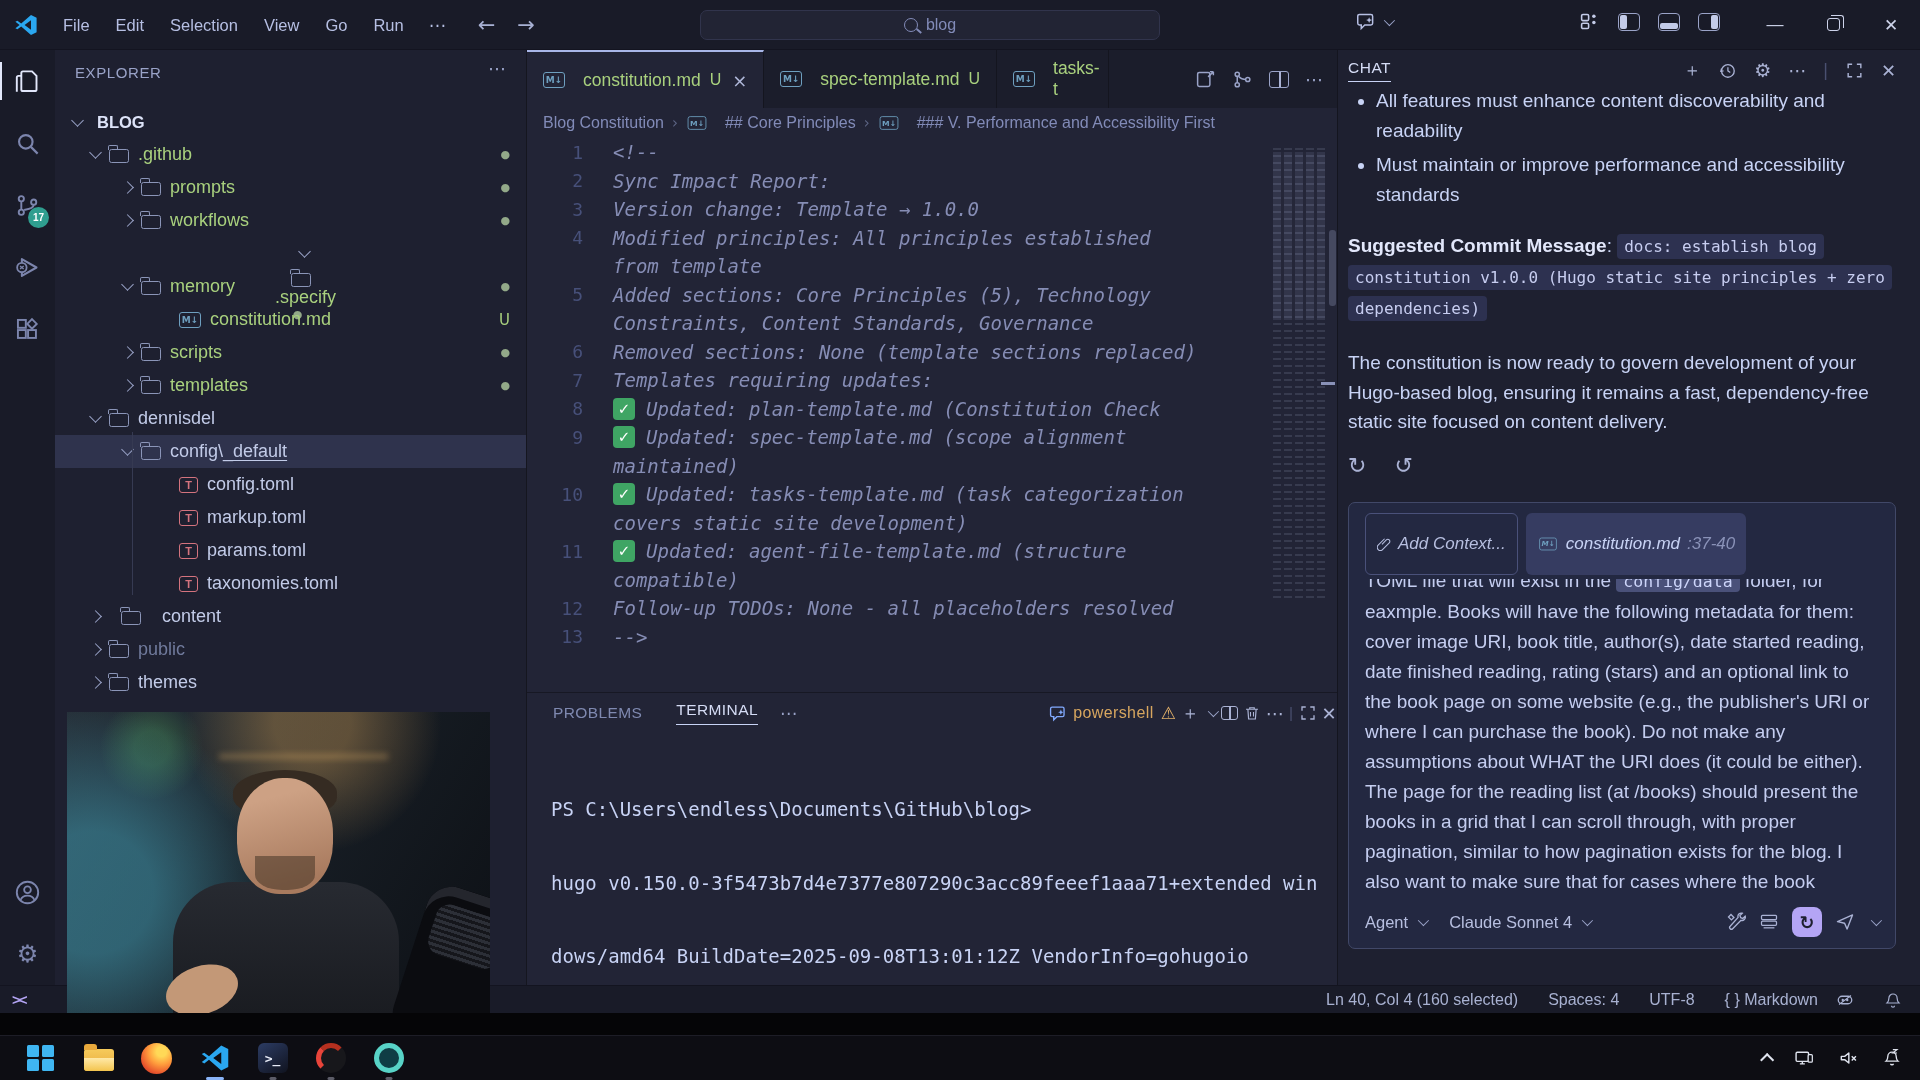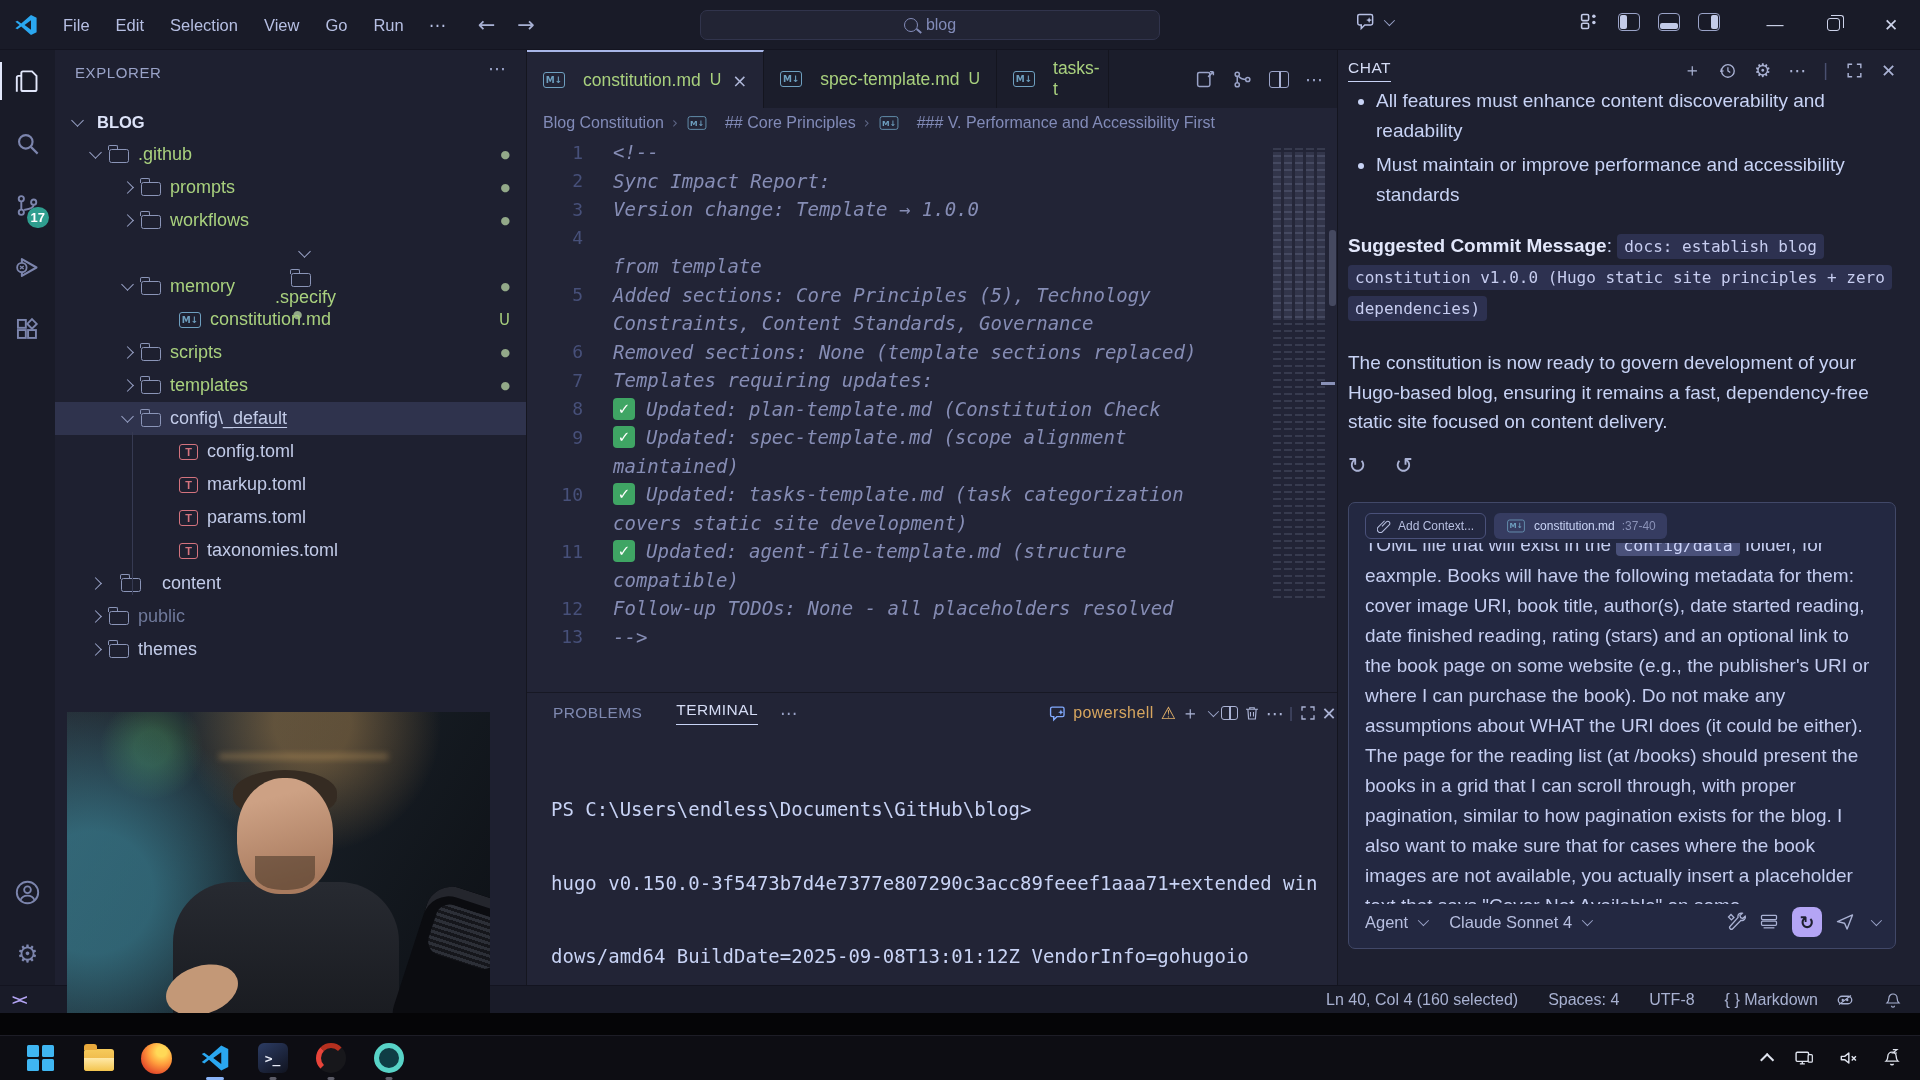--- a/index.html
+++ b/index.html
@@ -40,21 +40,21 @@
 
   
   .activitybar { position:absolute; left:0; top:50px; width:55px; height:935px;
                  background:#191b28; display:flex; flex-direction:column; align-items:center; }
   .act { width:55px; height:62px; display:flex; align-items:center; justify-content:center;
          color:#7c85ad; position:relative; }
   .act.active { color:#e2e7fb; }
   .act.active::before { content:""; position:absolute; left:0; top:12px; bottom:12px; width:2px; background:#e2e7fb; }
   .act svg { width:27px; height:27px; }
   .scm-badge { position:absolute; right:6px; bottom:8px; min-width:21px; height:21px; border-radius:11px;
-               background:#2f9e8f; color:#fff; font-size:13px; font-weight:700;
+               background:#2f9e8f; color:#fff; font-size:10px; font-weight:700;
                display:flex; align-items:center; justify-content:center; padding:0 4px; }
   .act-bottom { margin-top:auto; }
   .gear-glyph { font-size:24px; }
 
   
   .sidebar { position:absolute; left:55px; top:50px; width:472px; height:935px;
              background:#1e2030; border-right:1px solid #15161f; }
   .sb-head { position:absolute; top:14px; left:20px; font-size:15px; letter-spacing:.6px; color:#9aa3c8; }
   .sb-more { position:absolute; top:8px; right:20px; color:#9aa3c8; font-size:18px; }
   .sb-root { position:absolute; top:56px; left:0; right:0; height:32px; display:flex; align-items:center;
@@ -161,21 +161,21 @@
   .commit { margin-top:22px; }
   .commit b { font-size:19px; color:#e2e7fb; }
   .commit code { font-family:"DejaVu Sans Mono",monospace; font-size:16px; background:#2d3150;
                  padding:3px 7px; border-radius:4px; color:#c7cdf0; line-height:31px;
                  -webkit-box-decoration-break:clone; box-decoration-break:clone; }
   .chat-par { margin-top:24px; }
   .chat-actions { margin-top:14px; display:flex; gap:28px; color:#aab2d4; font-size:22px; }
   .chat-input { flex:none; height:447px; margin-bottom:36px; border:1px solid #414868; border-radius:7px;
                 background:#232841; padding:10px 16px 8px 16px; display:flex; flex-direction:column; }
   .pills { display:flex; gap:8px; flex:none; position:relative; z-index:2; }
-  .pill { display:flex; align-items:center; gap:7px; border-radius:6px; padding:5px 11px; font-size:12px; }
+  .pill { display:flex; align-items:center; gap:7px; border-radius:6px; padding:20px 11px; font-size:17px;font-style:italic; }
   .pill.ctx { border:1px solid #4a517a; color:#b7bfe0; }
   .pill.file { background:#363c61; color:#c8d3f5; }
   .pill .rng { color:#8a92b8; }
   .pill svg { width:14px; height:14px; }
   .pill .ficon.md { transform:scale(.8); margin:0; }
   .chat-text { flex:1; overflow:hidden; margin-top:4px; }
   .chat-text p { margin-top:-13px; font-size:19px; line-height:30px; color:#c4cdf0; }
   .tok { font-family:"DejaVu Sans Mono",monospace; font-size:16.5px; background:#4a517a;
          padding:1px 7px; border-radius:4px; color:#cdd5fa; }
   .chat-ctl { flex:none; height:36px; display:flex; align-items:center; gap:7px; color:#b7bfe0; font-size:16.5px; }
@@ -429,20 +429,28 @@
 
         <div class="trow" style="padding-left: 62px;">
           <span class="chev closed"></span>
           <span class="ficon folder"></span>
           <span class="flabel green">templates</span>
           <span class="flabel2"></span>
           <span class="spacer"></span>
           <span class="fbadge g dot">●</span>
         </div>
 
+        <div class="trow" style="padding-left: 30px;">
+          <span class="chev open"></span>
+          <span class="ficon folder"></span>
+          <span class="flabel">dennisdel</span>
+          <span class="flabel2"></span>
+          <span class="spacer"></span>
+          <span class="fbadge g"></span>
+        </div>
 
         <div class="trow sel" style="padding-left: 62px;">
           <span class="chev open"></span>
           <span class="ficon folder"></span>
           <span class="flabel">config\</span>
           <span class="flabel2">_default</span>
           <span class="spacer"></span>
           <span class="fbadge g"></span>
         </div>
 
@@ -568,20 +576,21 @@
           <span class="ltext"><span>Sync Impact Report:</span></span>
         </div>
 
         <div class="crow">
           <span class="ln">3</span>
           <span class="ltext"><span>Version change: Template → 1.0.0</span></span>
         </div>
 
         <div class="crow">
           <span class="ln">4</span>
+          <span class="ltext"><span>Modified principles: All principles established</span></span>
         </div>
 
         <div class="crow">
           <span class="ln"></span>
           <span class="ltext"><span>from template</span></span>
         </div>
 
         <div class="crow">
           <span class="ln">5</span>
           <span class="ltext"><span>Added sections: Core Principles (5), Technology</span></span>

